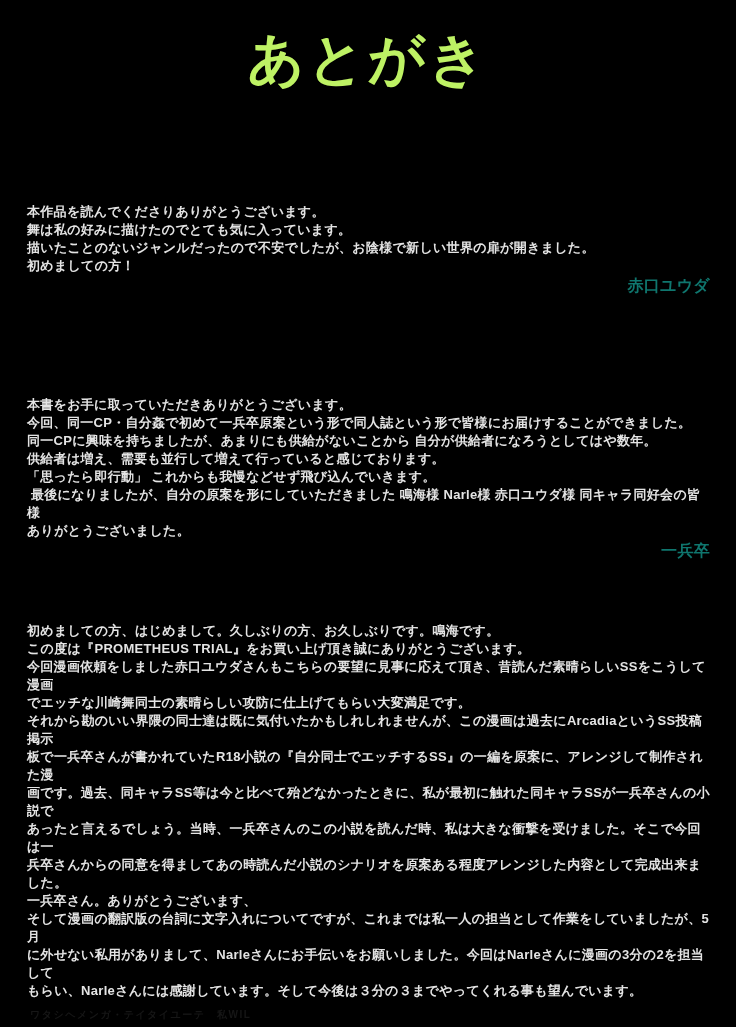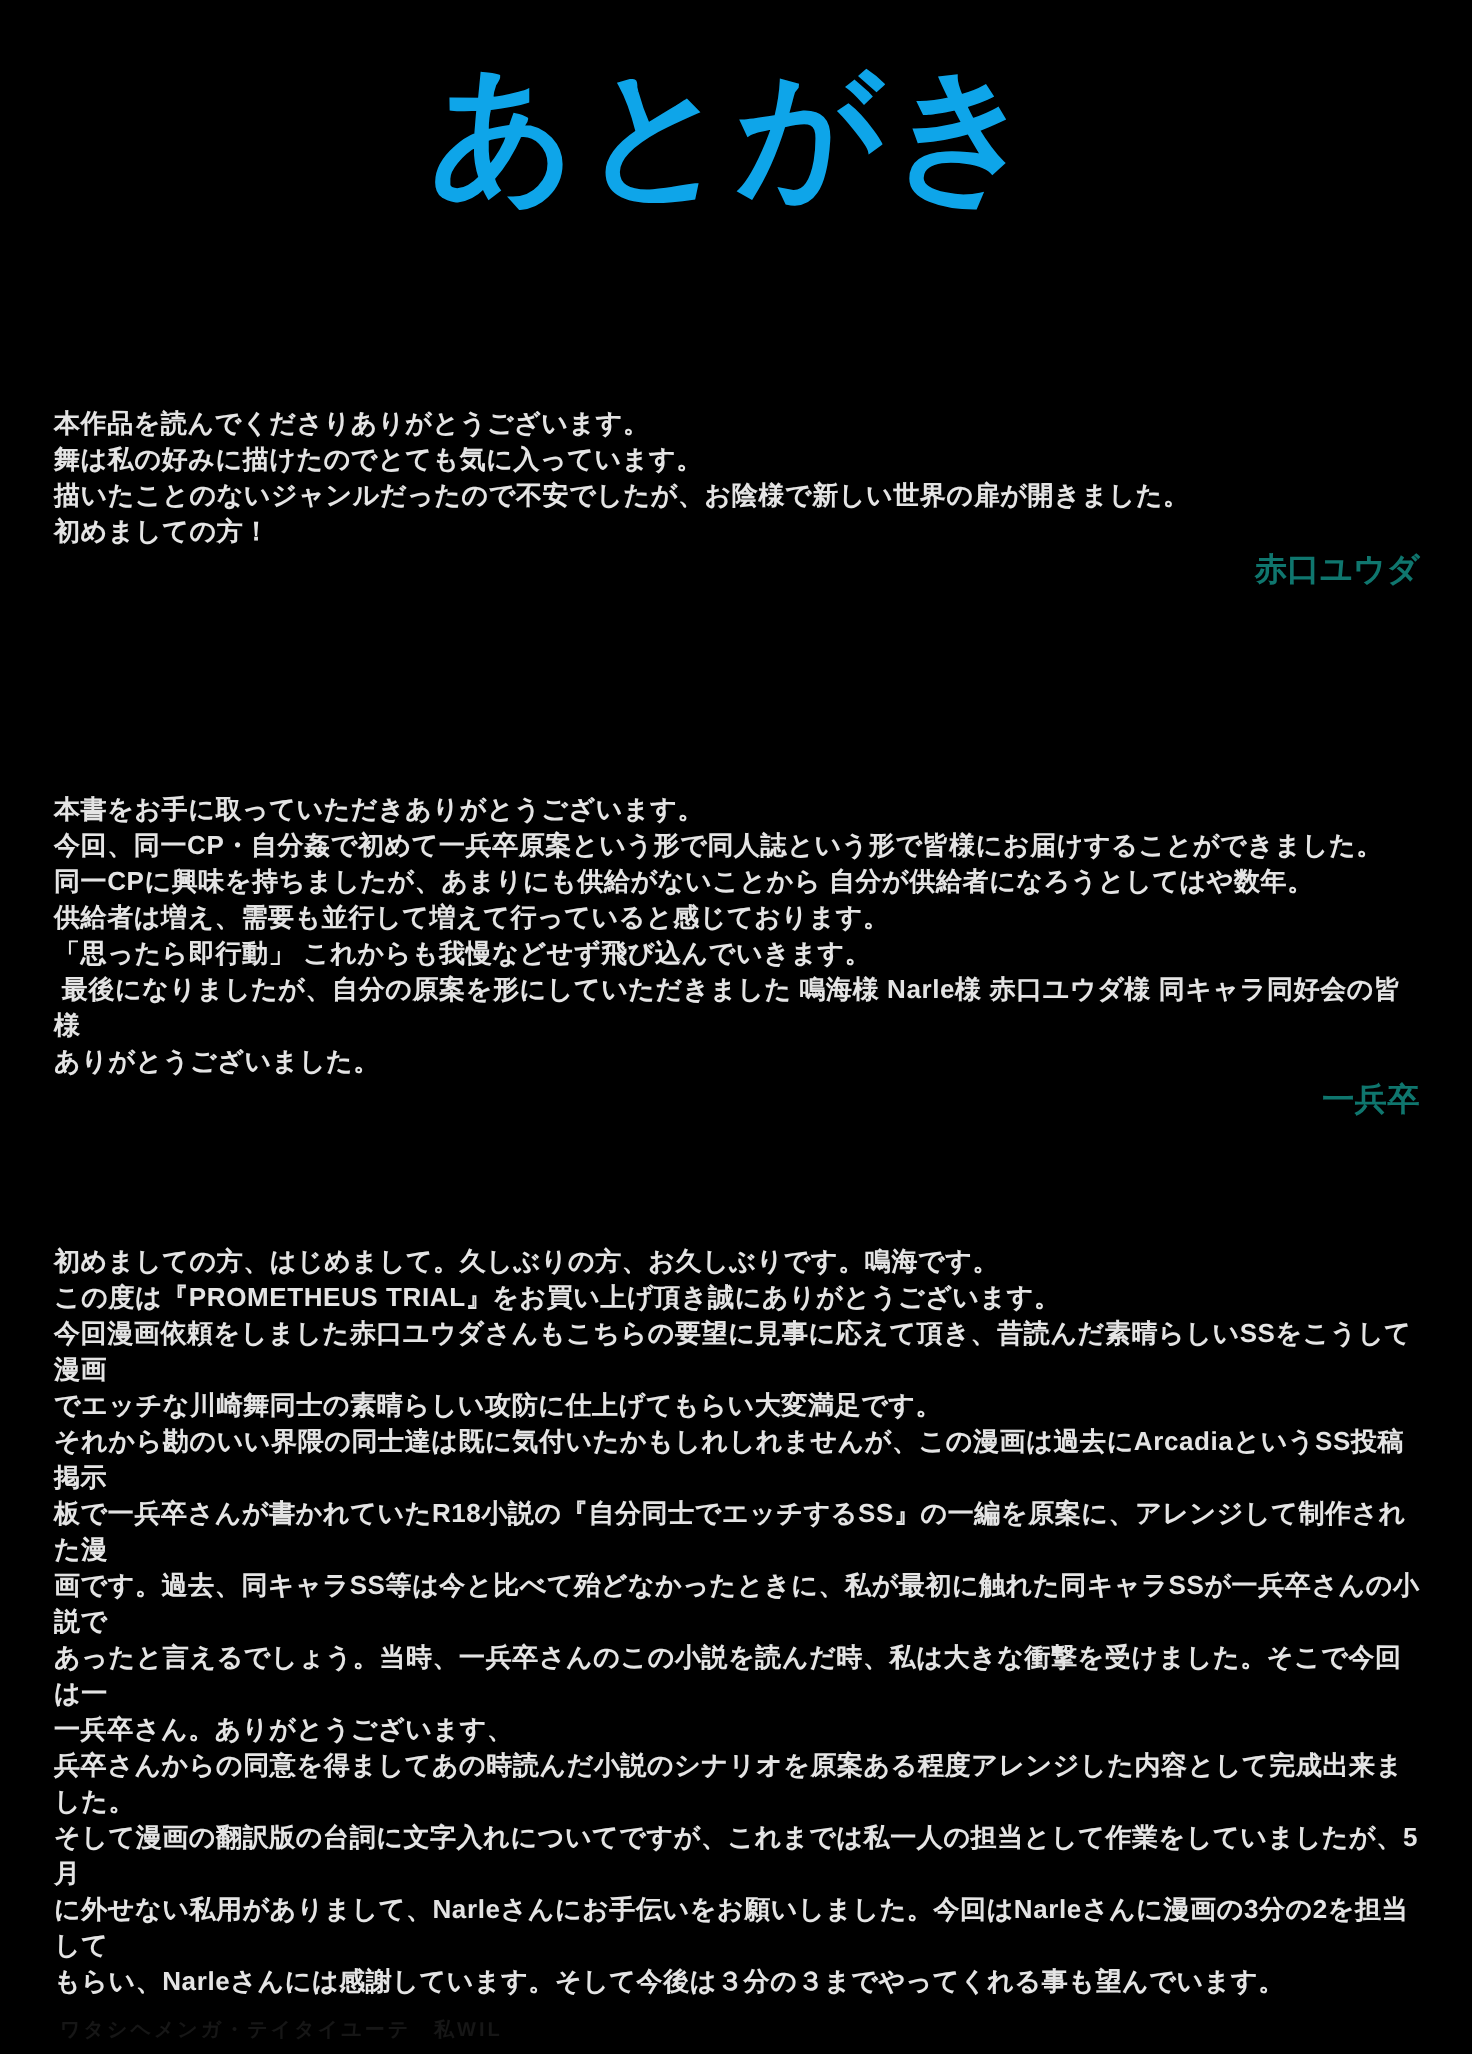--- a/index.html
+++ b/index.html
@@ -17,25 +17,25 @@
     color: #e6e6e6;
     font-weight: 700;
   }
   .title {
     position: absolute;
     top: 28px;
     left: 0;
     width: 100%;
     margin: 0;
     text-align: center;
-    font-size: 72px;
+    font-size: 56px;
     line-height: 1.1;
     letter-spacing: 3px;
     font-weight: 900;
-    color: #0ea5e9;
+    color: #bef264;
   }
   .block {
     position: absolute;
     left: 27px;
     right: 26px;
     font-size: 13px;
     line-height: 18px;
     letter-spacing: 0.3px;
     color: #e4e4e4;
   }
@@ -97,22 +97,22 @@
   <section class="block" id="section-circle">
     <div>
         <div class="line">初めましての方、はじめまして。久しぶりの方、お久しぶりです。鳴海です。</div>
         <div class="line">この度は『PROMETHEUS TRIAL』をお買い上げ頂き誠にありがとうございます。</div>
         <div class="line">今回漫画依頼をしました赤口ユウダさんもこちらの要望に見事に応えて頂き、昔読んだ素晴らしいSSをこうして漫画</div>
         <div class="line">でエッチな川崎舞同士の素晴らしい攻防に仕上げてもらい大変満足です。</div>
         <div class="line">それから勘のいい界隈の同士達は既に気付いたかもしれしれませんが、この漫画は過去にArcadiaというSS投稿掲示</div>
         <div class="line">板で一兵卒さんが書かれていたR18小説の『自分同士でエッチするSS』の一編を原案に、アレンジして制作された漫</div>
         <div class="line">画です。過去、同キャラSS等は今と比べて殆どなかったときに、私が最初に触れた同キャラSSが一兵卒さんの小説で</div>
         <div class="line">あったと言えるでしょう。当時、一兵卒さんのこの小説を読んだ時、私は大きな衝撃を受けました。そこで今回は一</div>
+        <div class="line">兵卒さんからの同意を得ましてあの時読んだ小説のシナリオを原案ある程度アレンジした内容として完成出来ました。</div>
         <div class="line">一兵卒さん。ありがとうございます、</div>
-        <div class="line">兵卒さんからの同意を得ましてあの時読んだ小説のシナリオを原案ある程度アレンジした内容として完成出来ました。</div>
         <div class="line">そして漫画の翻訳版の台詞に文字入れについてですが、これまでは私一人の担当として作業をしていましたが、5月</div>
         <div class="line">に外せない私用がありまして、Narleさんにお手伝いをお願いしました。今回はNarleさんに漫画の3分の2を担当して</div>
         <div class="line">もらい、Narleさんには感謝しています。そして今後は３分の３までやってくれる事も望んでいます。</div>
       </div>
 
   </section>
 
   <div class="faint-footer">ワタシヘメンガ・テイタイユーテ　私WIL</div>
 
 </div>

